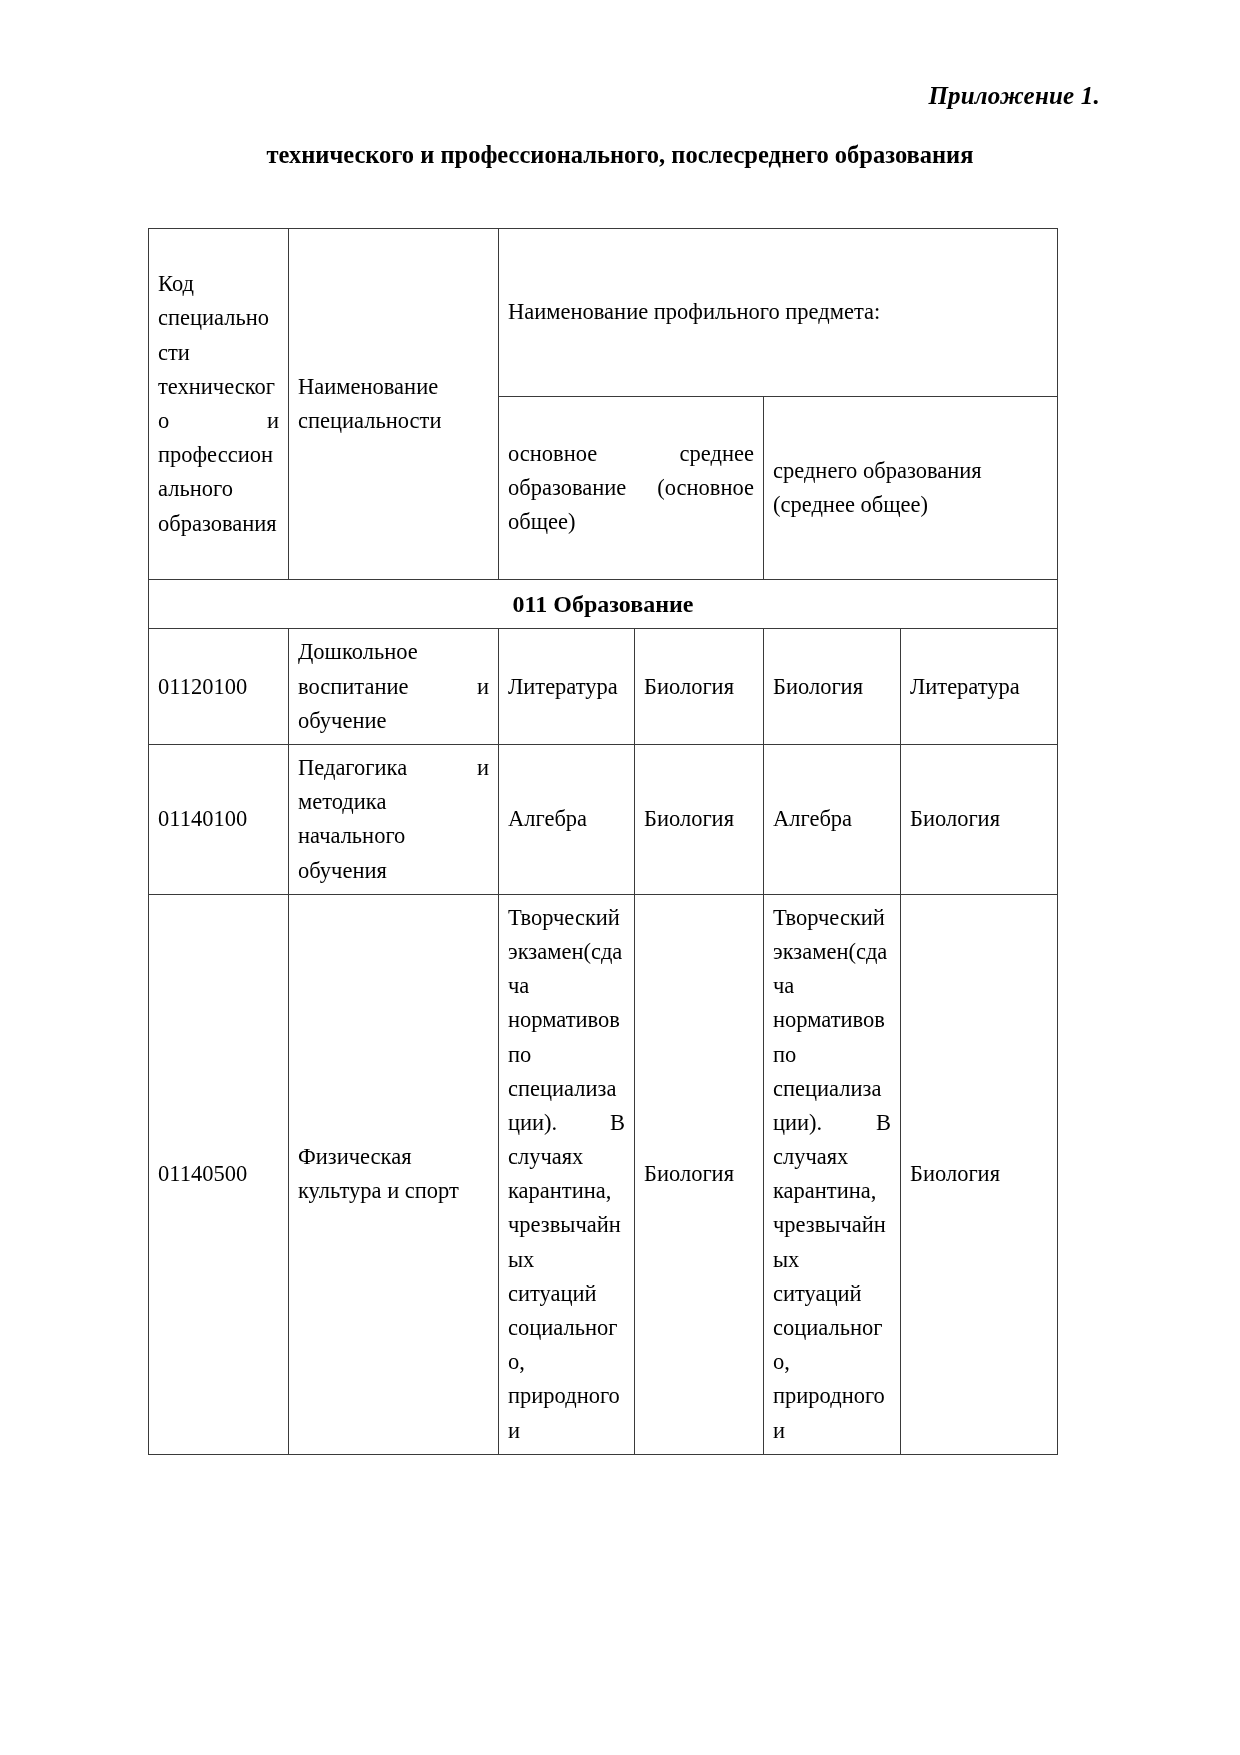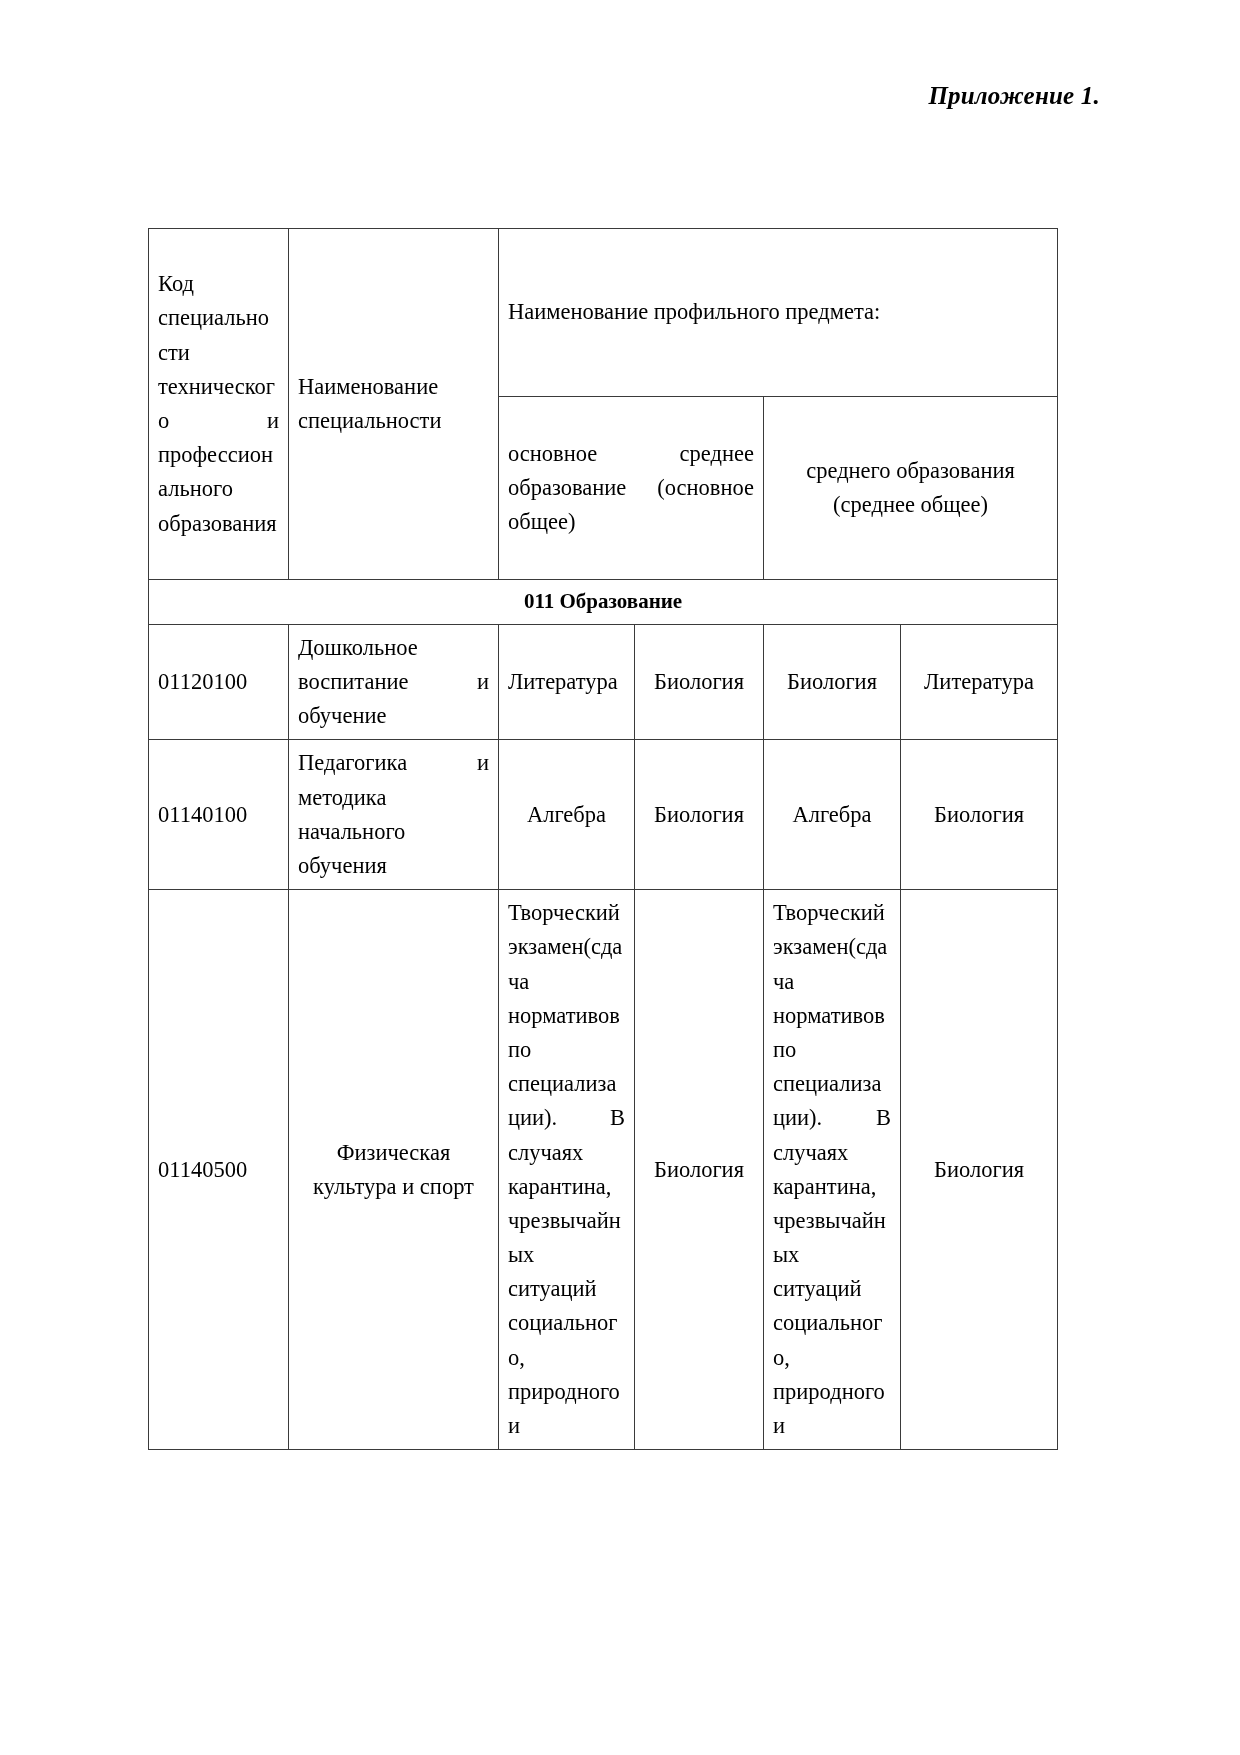--- a/index.html
+++ b/index.html
@@ -68,44 +68,45 @@
   
   col.c1 { width: 140px; }
   col.c2 { width: 210px; }
   col.c3 { width: 136px; }
   col.c4 { width: 129px; }
   col.c5 { width: 137px; }
   col.c6 { width: 157px; }
 
   .just { text-align: justify; text-align-last: justify; }
   .just-last-left { text-align: justify; }
-  .ctr { text-align: center; }
+  .ctr { text-align: left; }
   .left { text-align: left; }
   .mid { vertical-align: middle; }
   .top { vertical-align: top; }
 
   td.hdr-code {
     vertical-align: top;
     padding-top: 9px;
   }
   td.section-row {
     text-align: center;
     font-weight: bold;
-    font-size: 21px;
+    font-size: 24px;
     padding: 9px 0 10px 0;
   }
 </style>
 </head>
 <body>
 
 <div class="page">
 
   <div class="appendix-line">Приложение 1.</div>
 
   <div class="doc-title">
+    <span class="tline">технического и профессионального, послесреднего образования</span>
   </div>
 
   <table class="main">
     <colgroup>
       <col class="c1">
         <col class="c2">
         <col class="c3">
         <col class="c4">
         <col class="c5">
         <col class="c6">

